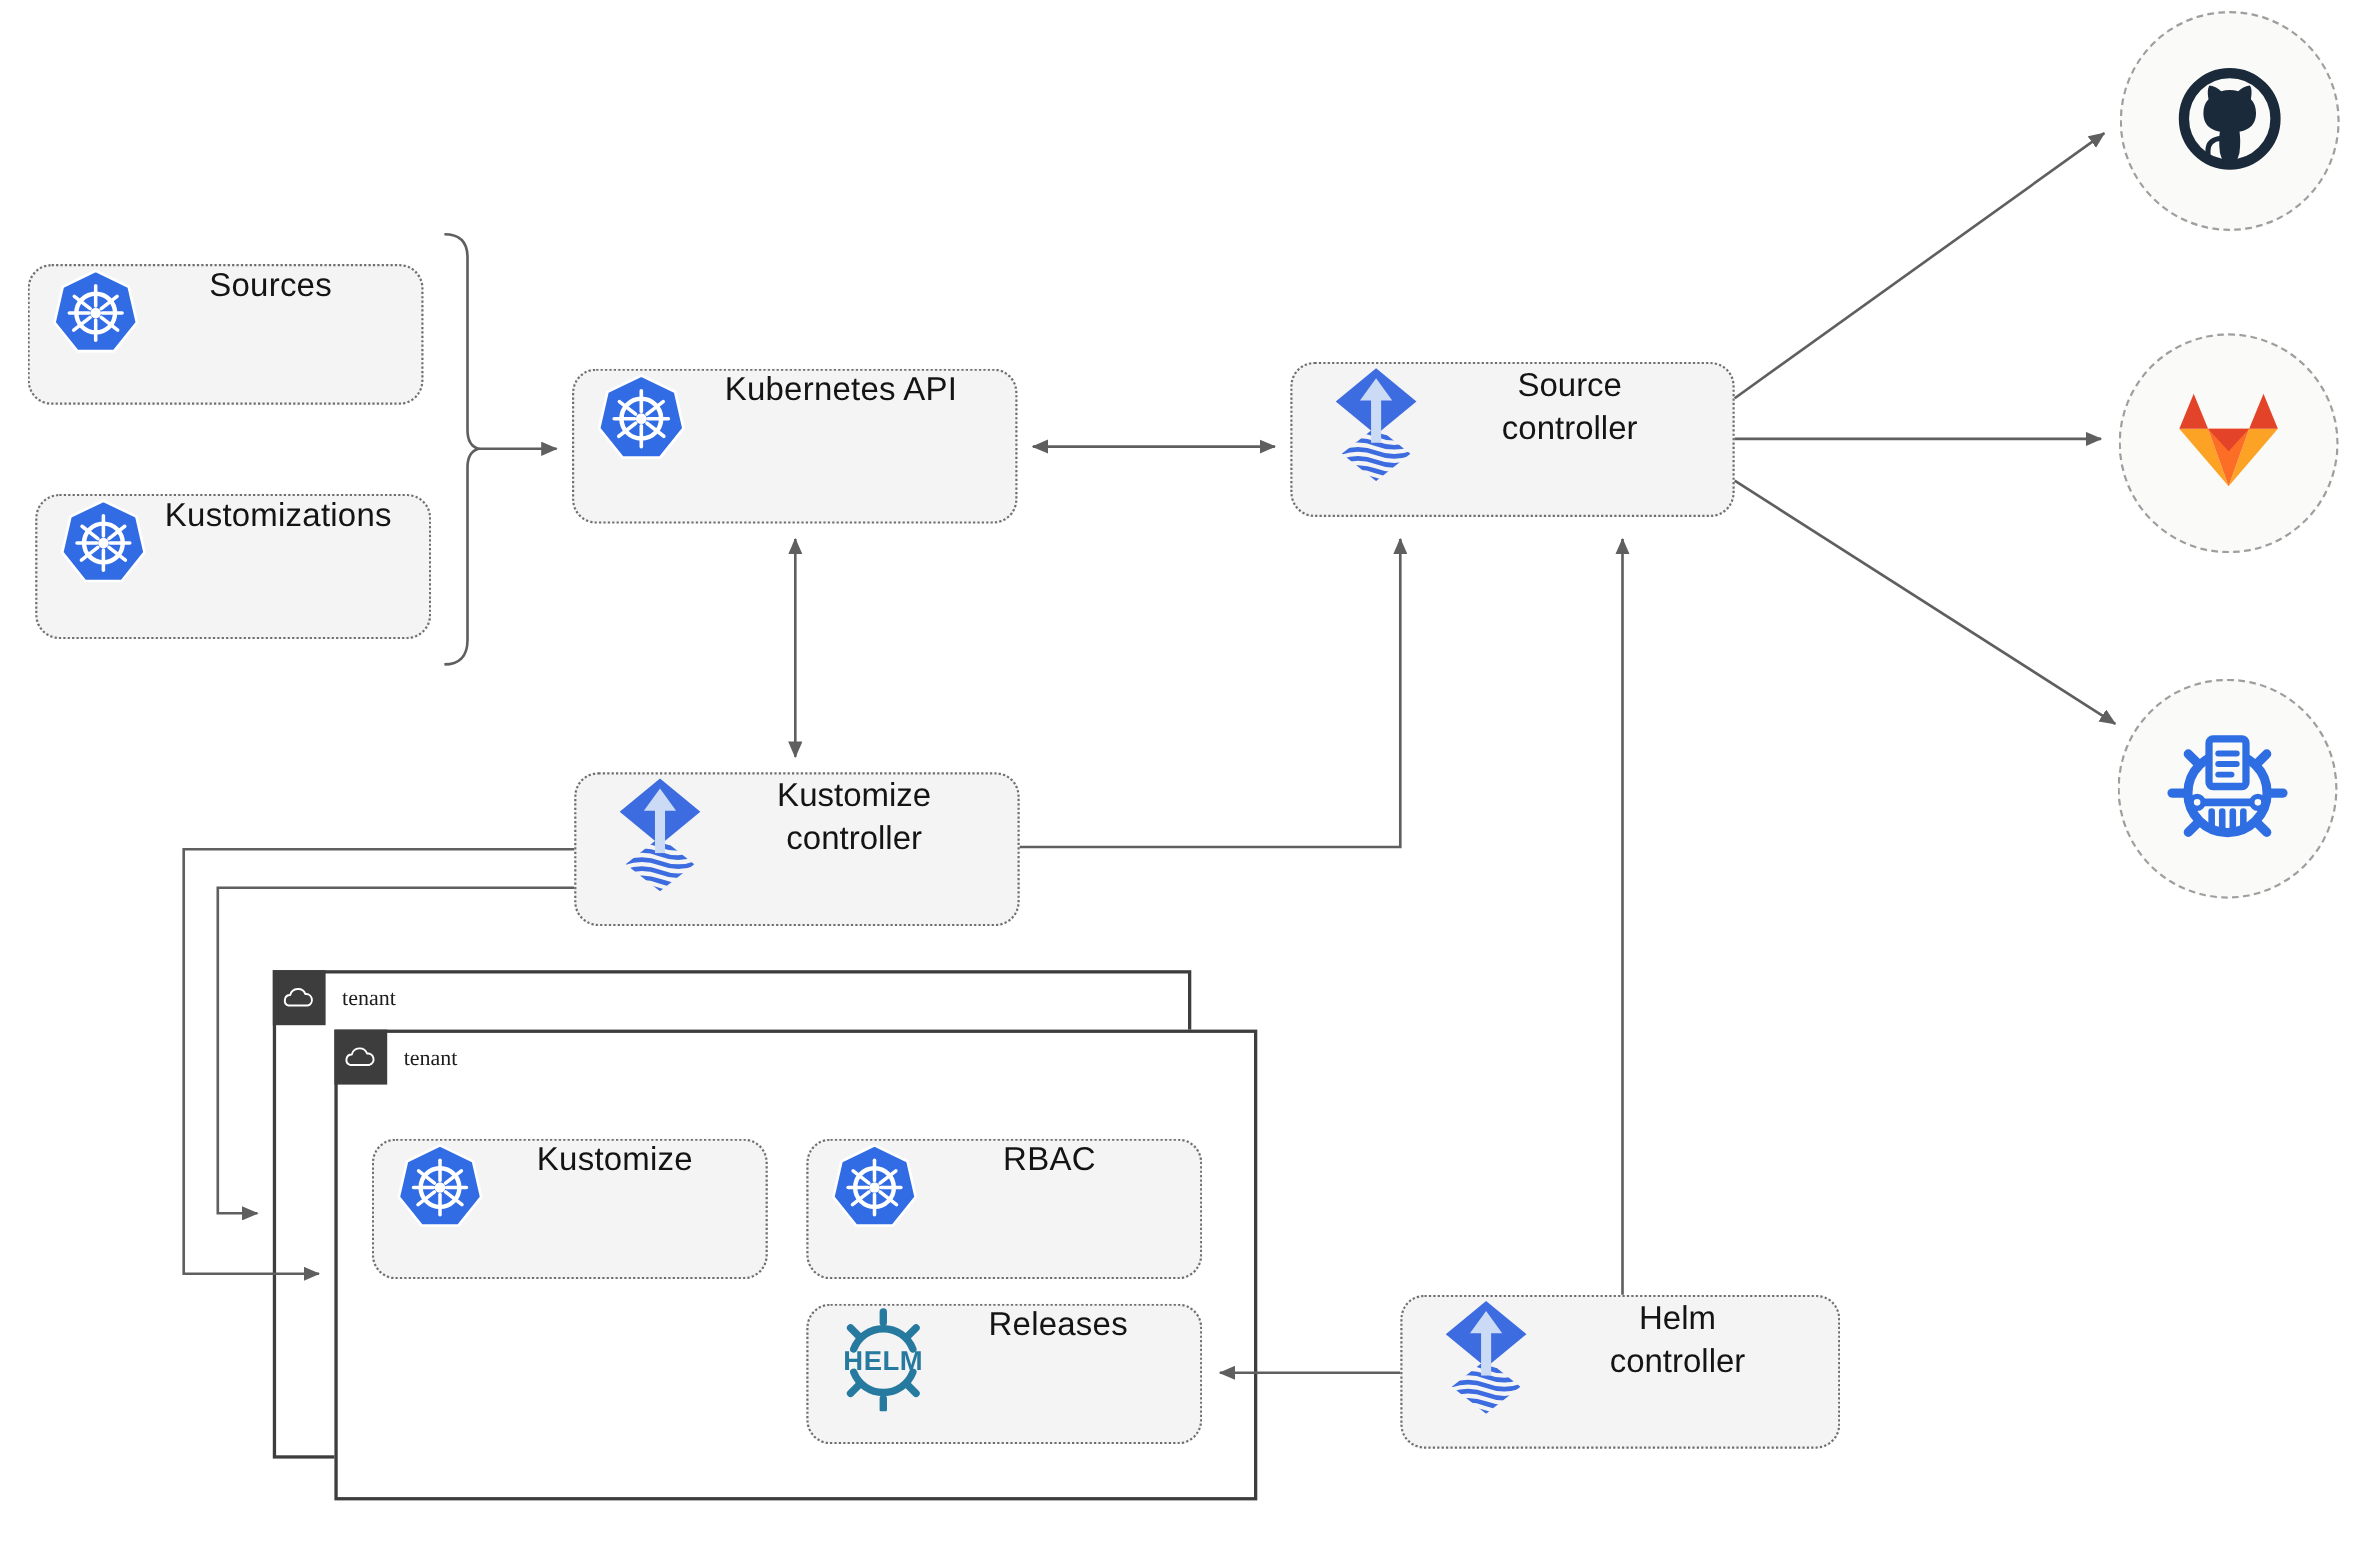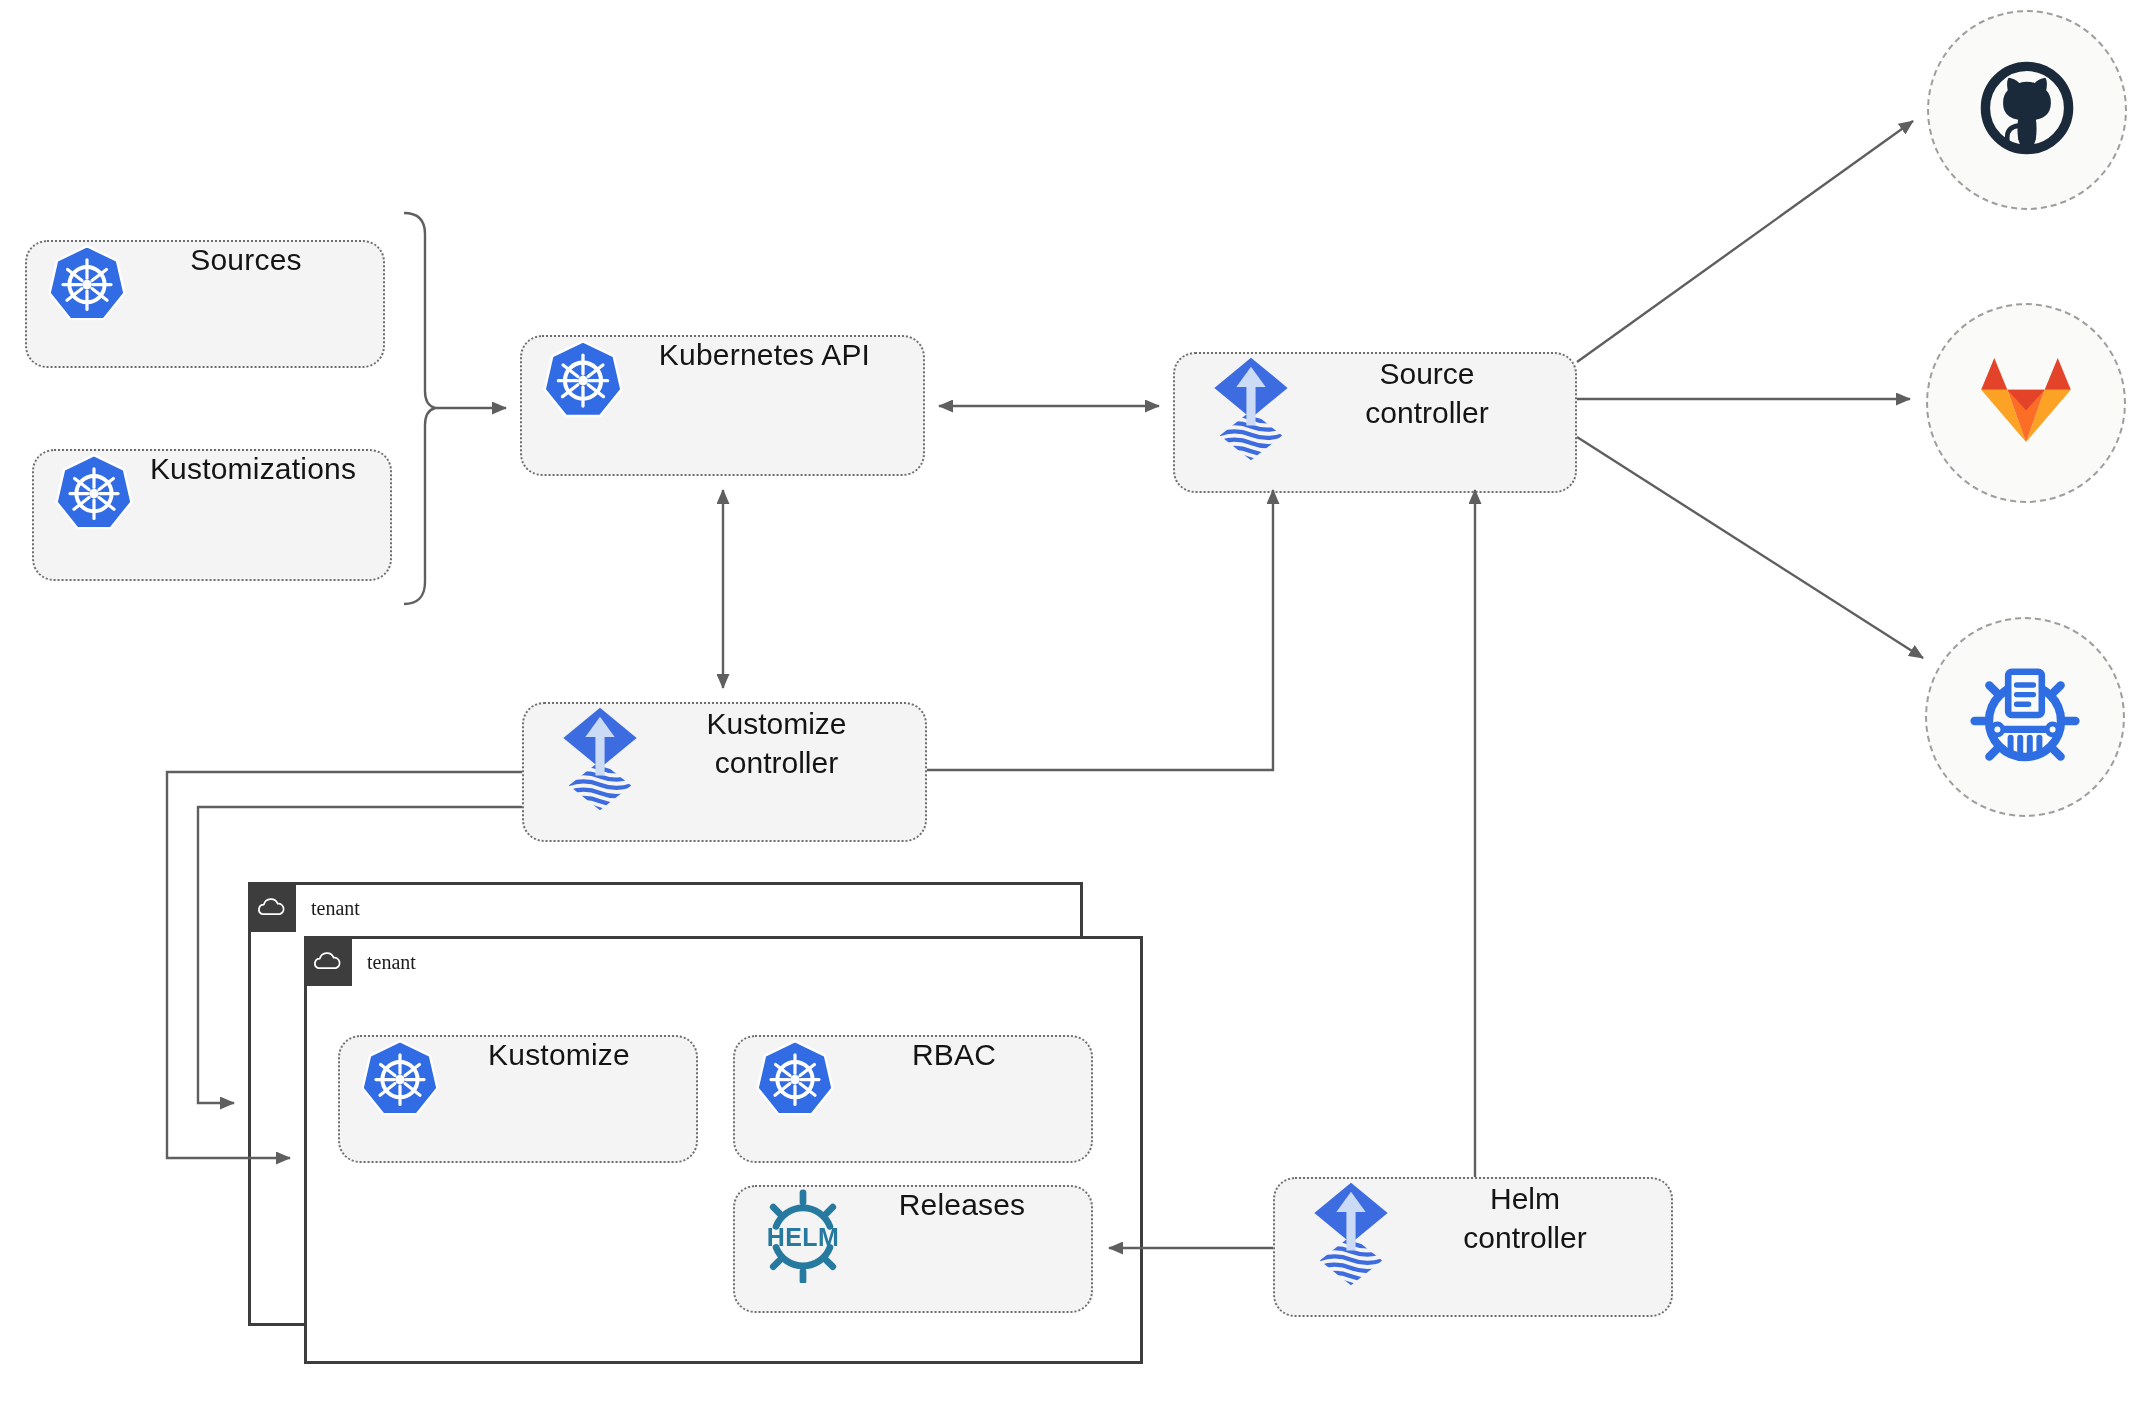--- a/index.html
+++ b/index.html
@@ -187,21 +187,21 @@
 
   <div class="node" style="left:520px;top:335px;width:405px;height:141px">
     <span class="icon">
       <svg width="82" height="84" viewBox="0 0 100 100">
           <use href="#k8s-logo"></use>
         </svg>
     </span>
     <span class="nlabel">Kubernetes API</span>
   </div>
 
-  <div class="node" style="left:1173px;top:352px;width:404px;height:141px;padding-left:30px">
+  <div class="node" style="left:1173px;top:329px;width:404px;height:141px;padding-left:30px">
     <span class="icon">
       <svg width="92" height="110" viewBox="0 0 100 120">
           <use href="#flux-logo"></use>
         </svg>
     </span>
     <span class="two-line">
       <div>Source</div>
       <div>controller</div>
     </span>
   </div>

